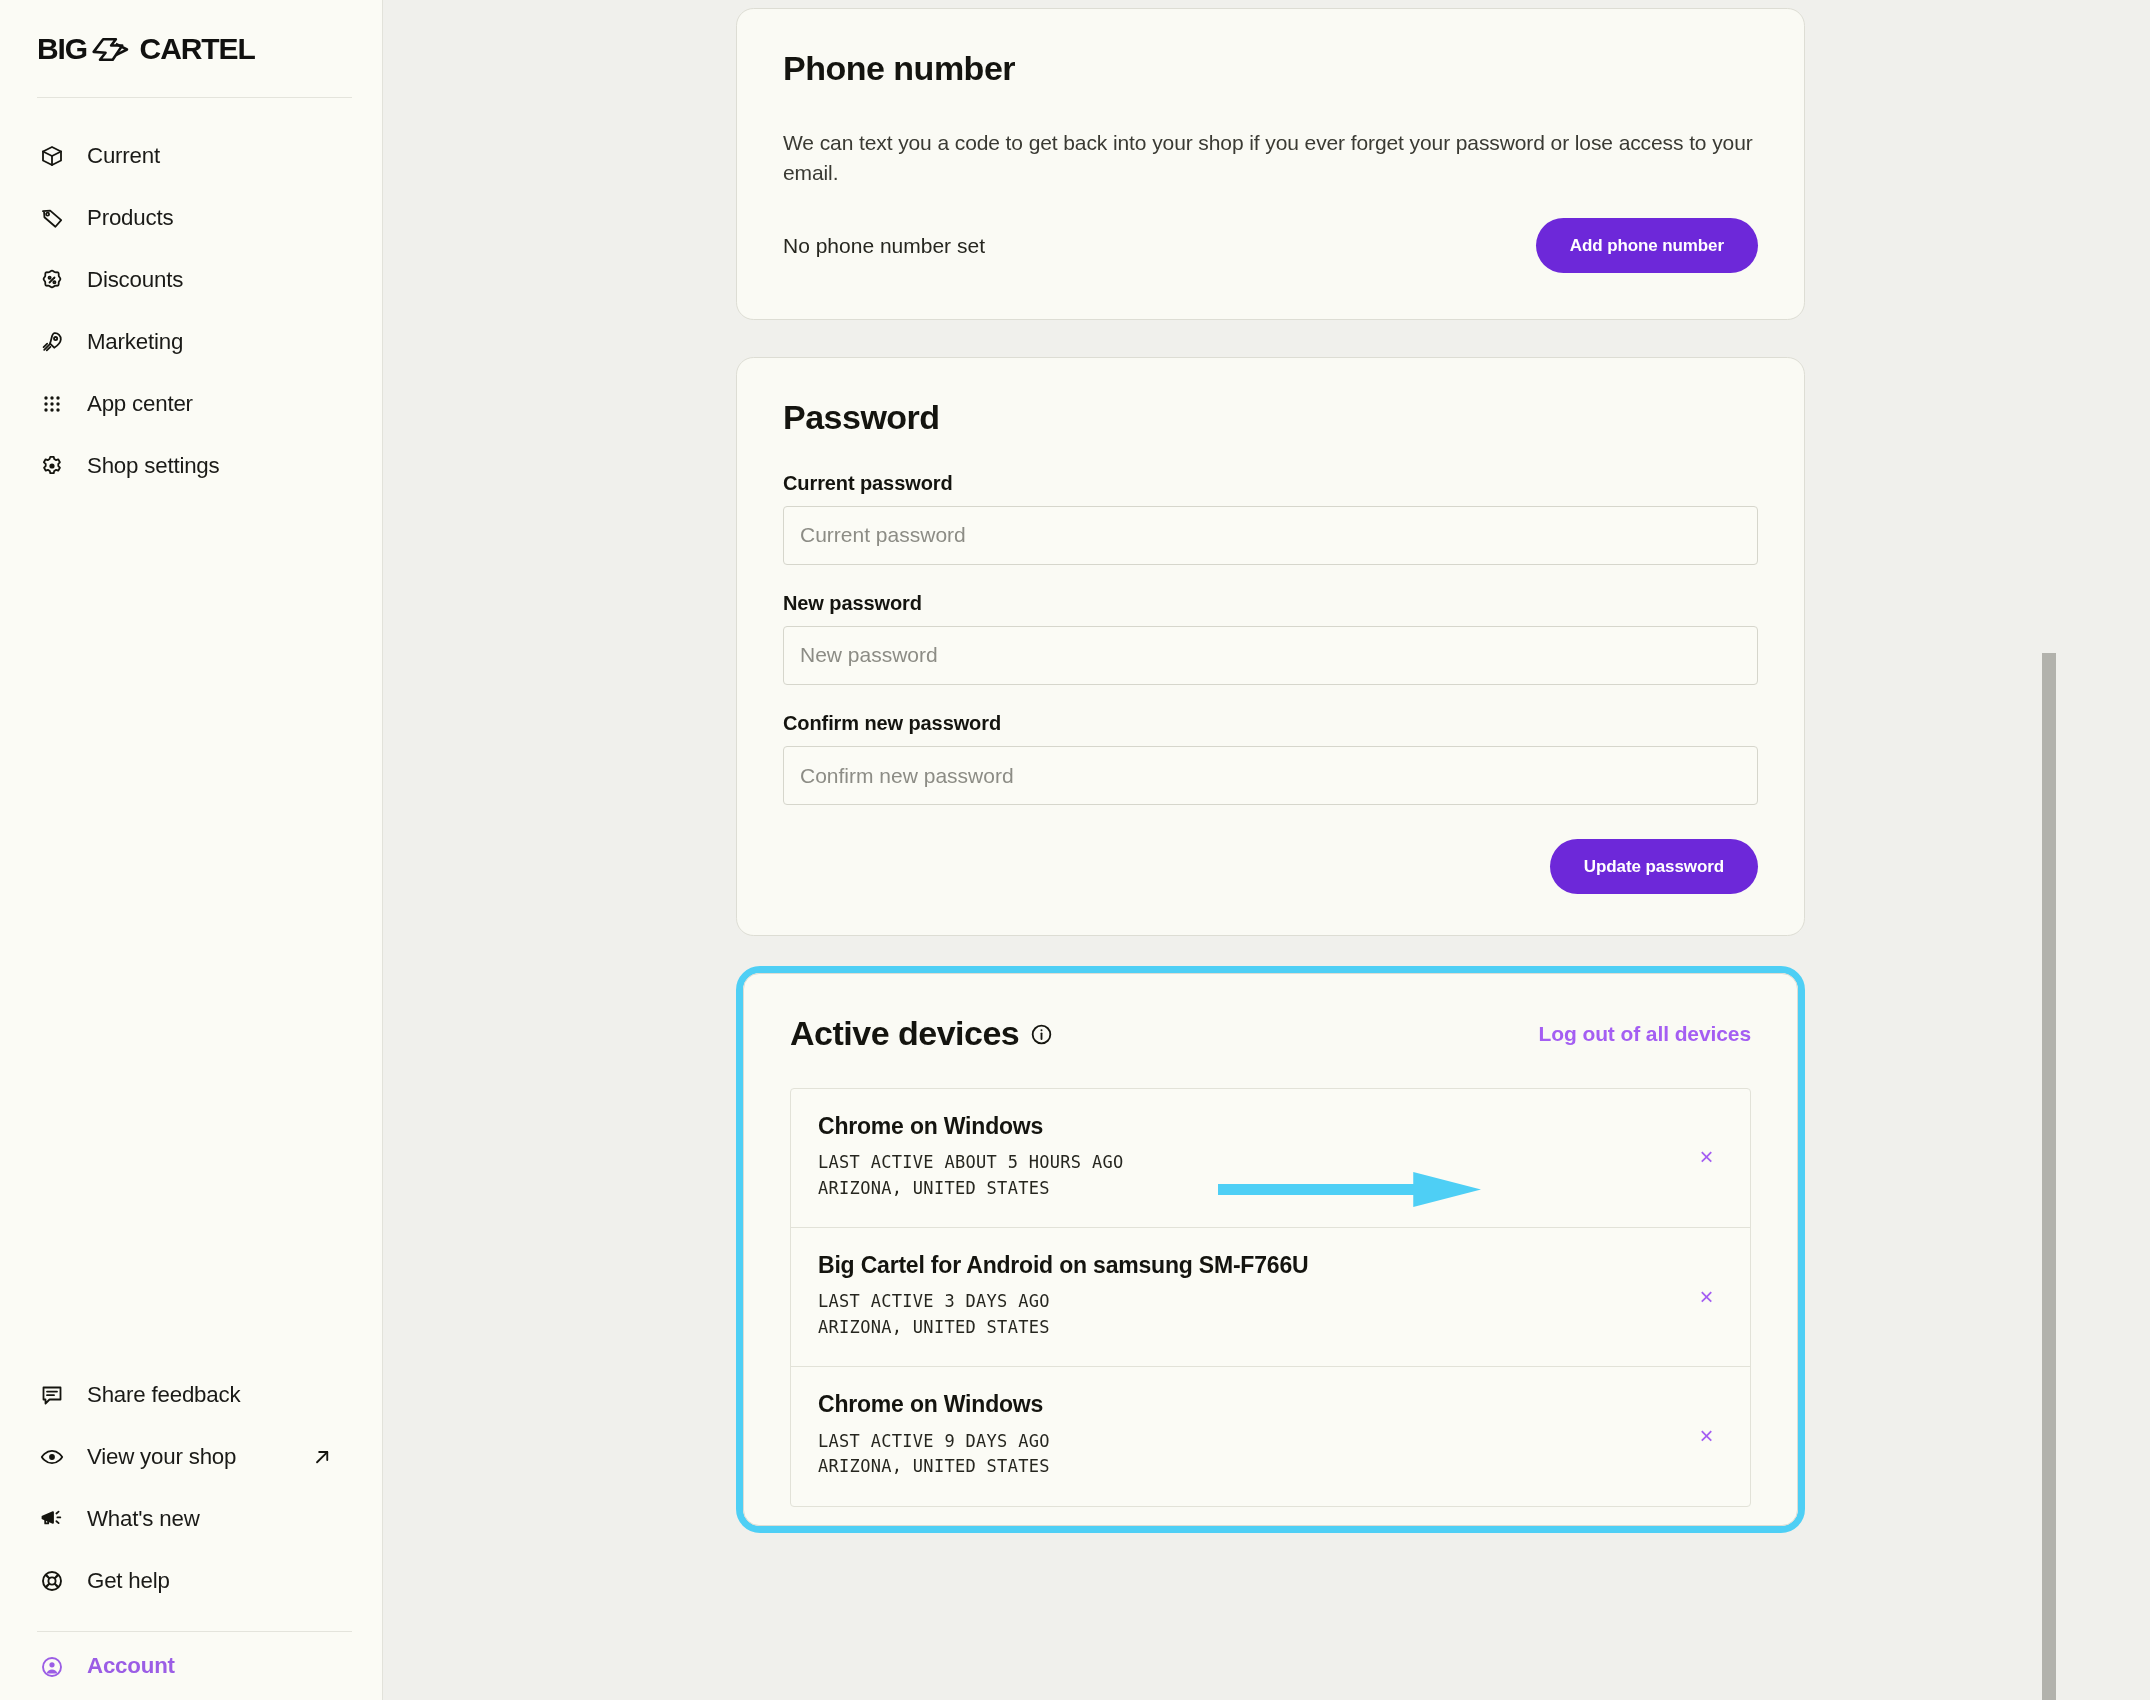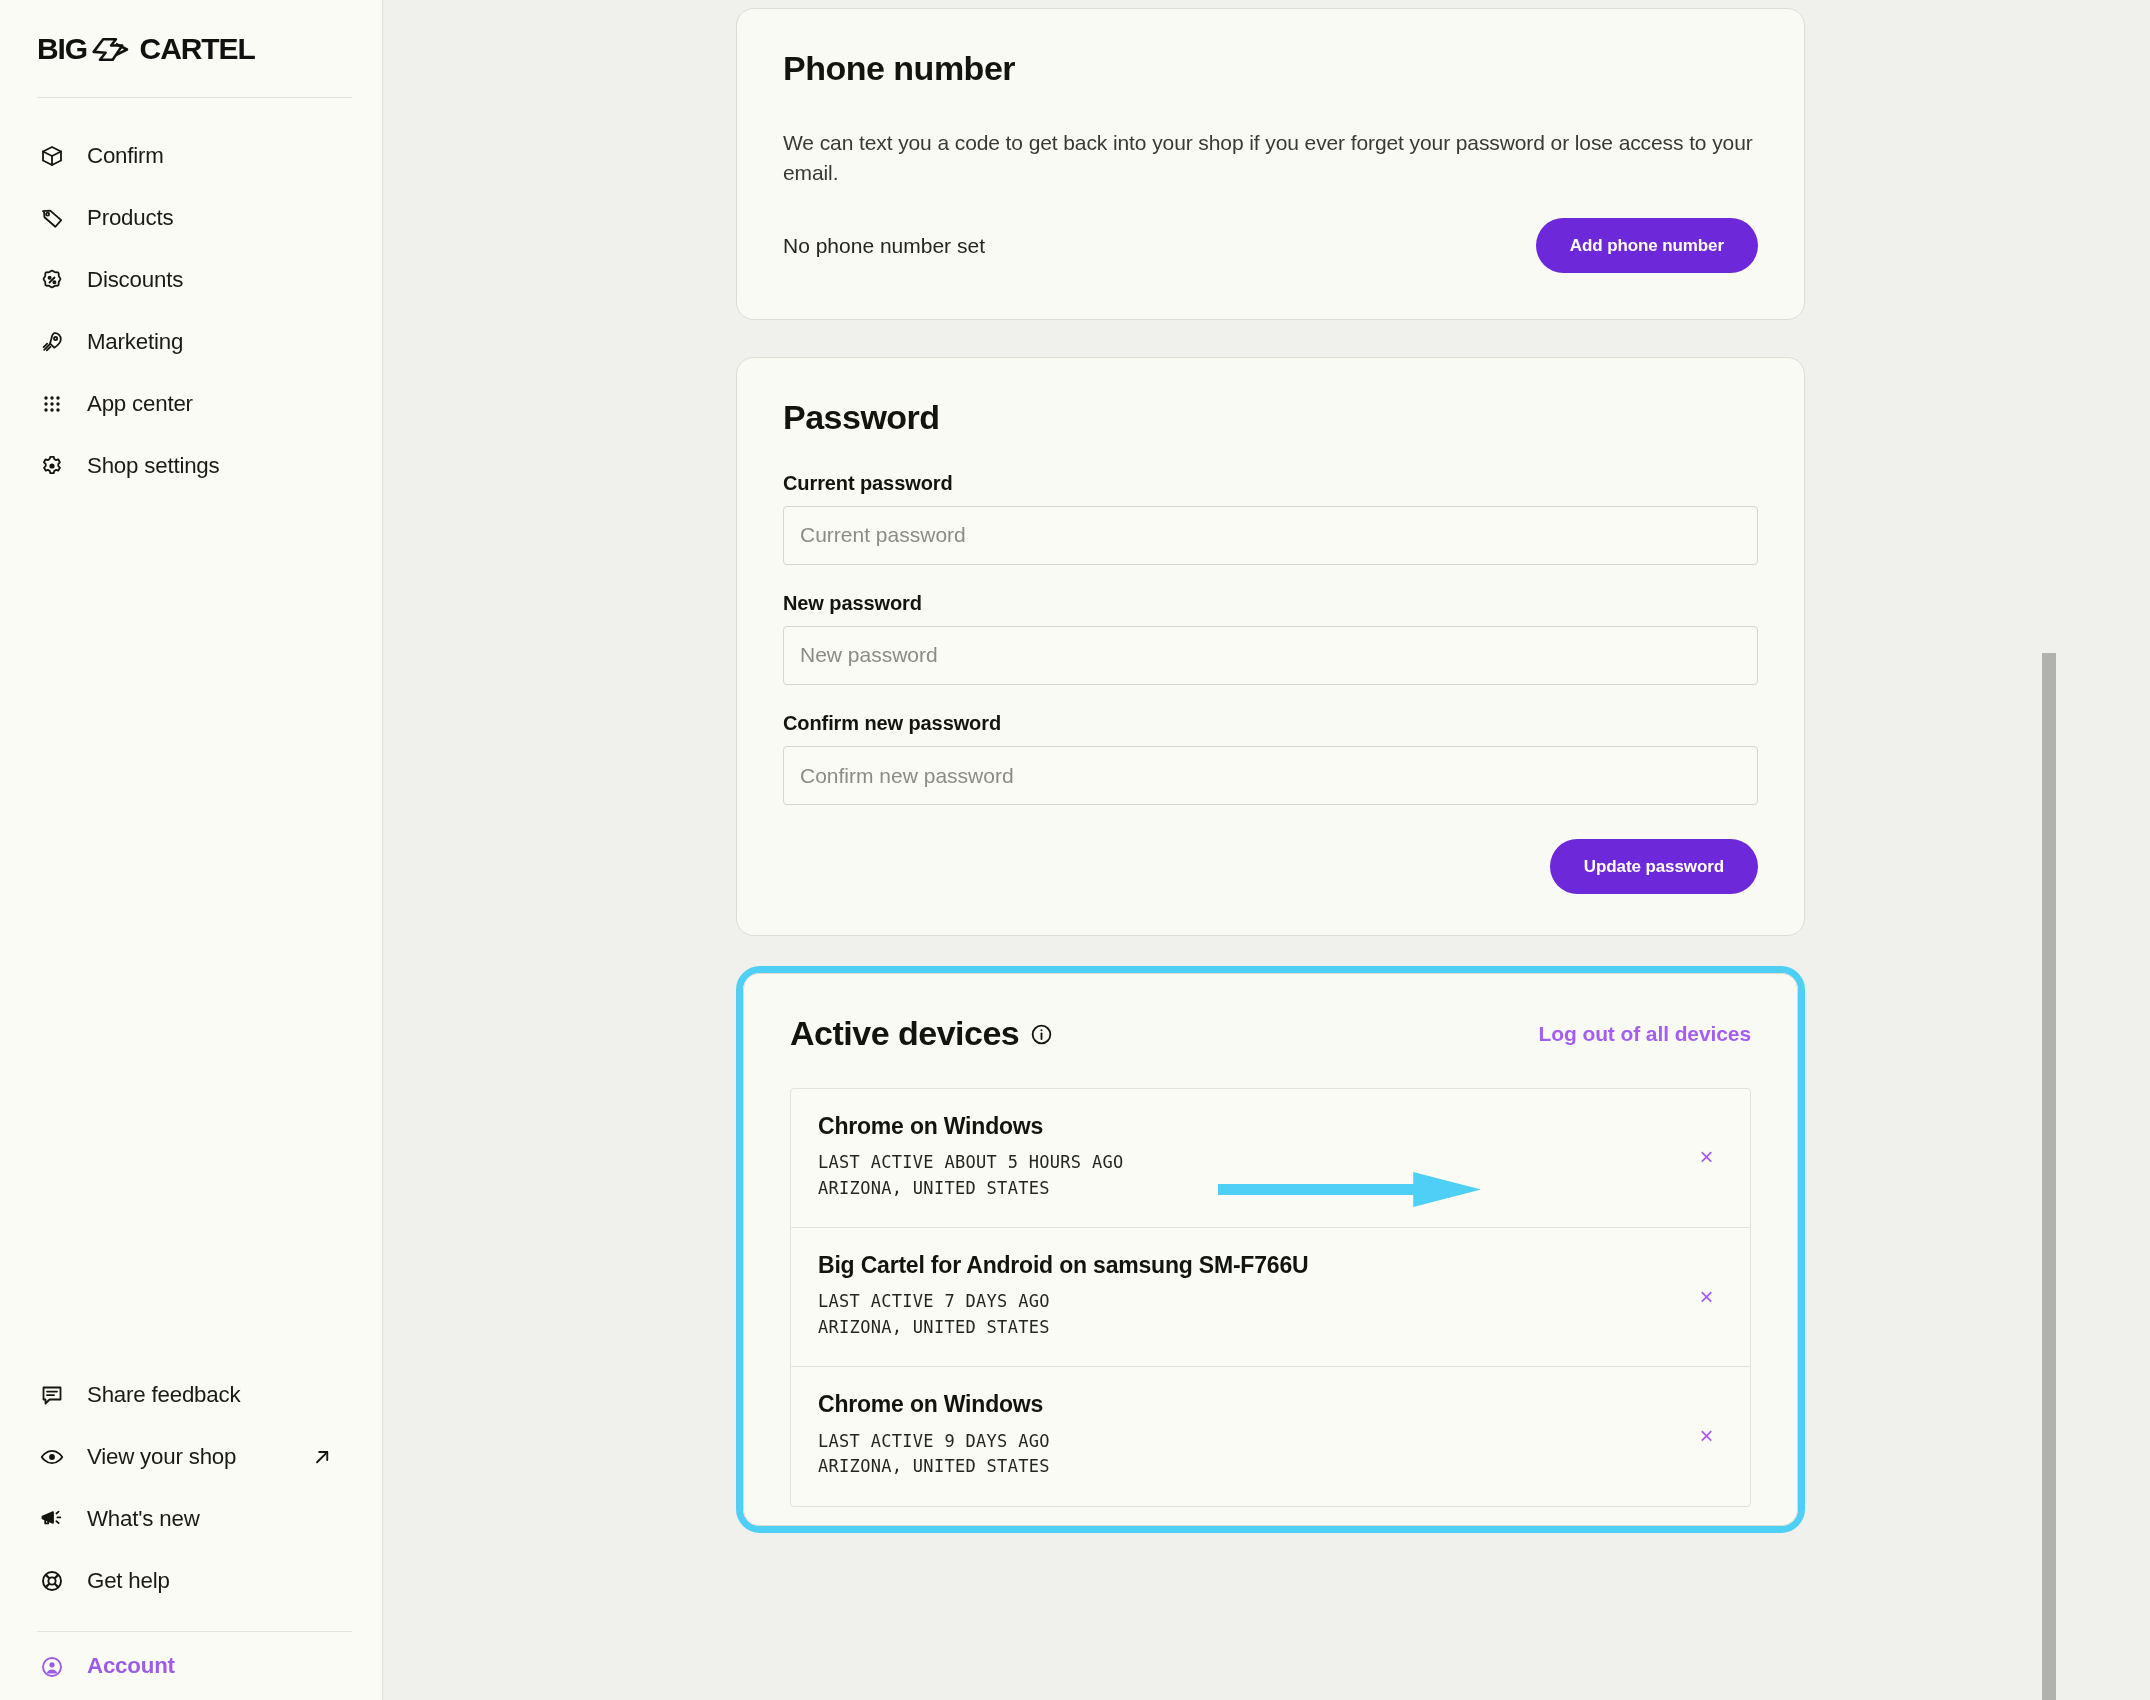--- a/index.html
+++ b/index.html
@@ -212,21 +212,21 @@
 
 
       <div class="nav-item">
         <span class="ico">
           <svg viewBox="0 0 24 24" width="24" height="24" fill="none" stroke="#15150F" stroke-width="1.8" stroke-linecap="round" stroke-linejoin="round">
             <path d="M12 3 3 7.5v9L12 21l9-4.5v-9L12 3z"></path>
               <path d="M3 7.5 12 12l9-4.5"></path>
               <path d="M12 12v9"></path>
           </svg>
         </span>
-        <span class="lbl">Confirm</span>
+        <span class="lbl">Current</span>
       </div>
 
       <div class="nav-item">
         <span class="ico">
           <svg viewBox="0 0 24 24" width="24" height="24" fill="none" stroke="#15150F" stroke-width="1.8" stroke-linecap="round" stroke-linejoin="round">
             <path d="M3.5 4.5h7.2L21 14.8l-6.2 6.2L4.5 10.7V4.5z" transform="rotate(-4 12 12)"></path>
             <circle cx="7.6" cy="8.2" r="1.5"></circle>
           </svg>
         </span>
         <span class="lbl">Products</span>
@@ -415,21 +415,21 @@
                     <div>ARIZONA, UNITED STATES</div>
                   </div>
                 </div>
                 <span class="device-x">×</span>
               </div>
 
               <div class="device-row">
                 <div>
                   <div class="device-name">Big Cartel for Android on samsung SM-F766U</div>
                   <div class="device-meta">
-                    <div>LAST ACTIVE 7 DAYS AGO</div>
+                    <div>LAST ACTIVE 3 DAYS AGO</div>
                     <div>ARIZONA, UNITED STATES</div>
                   </div>
                 </div>
                 <span class="device-x">×</span>
               </div>
 
               <div class="device-row">
                 <div>
                   <div class="device-name">Chrome on Windows</div>
                   <div class="device-meta">

